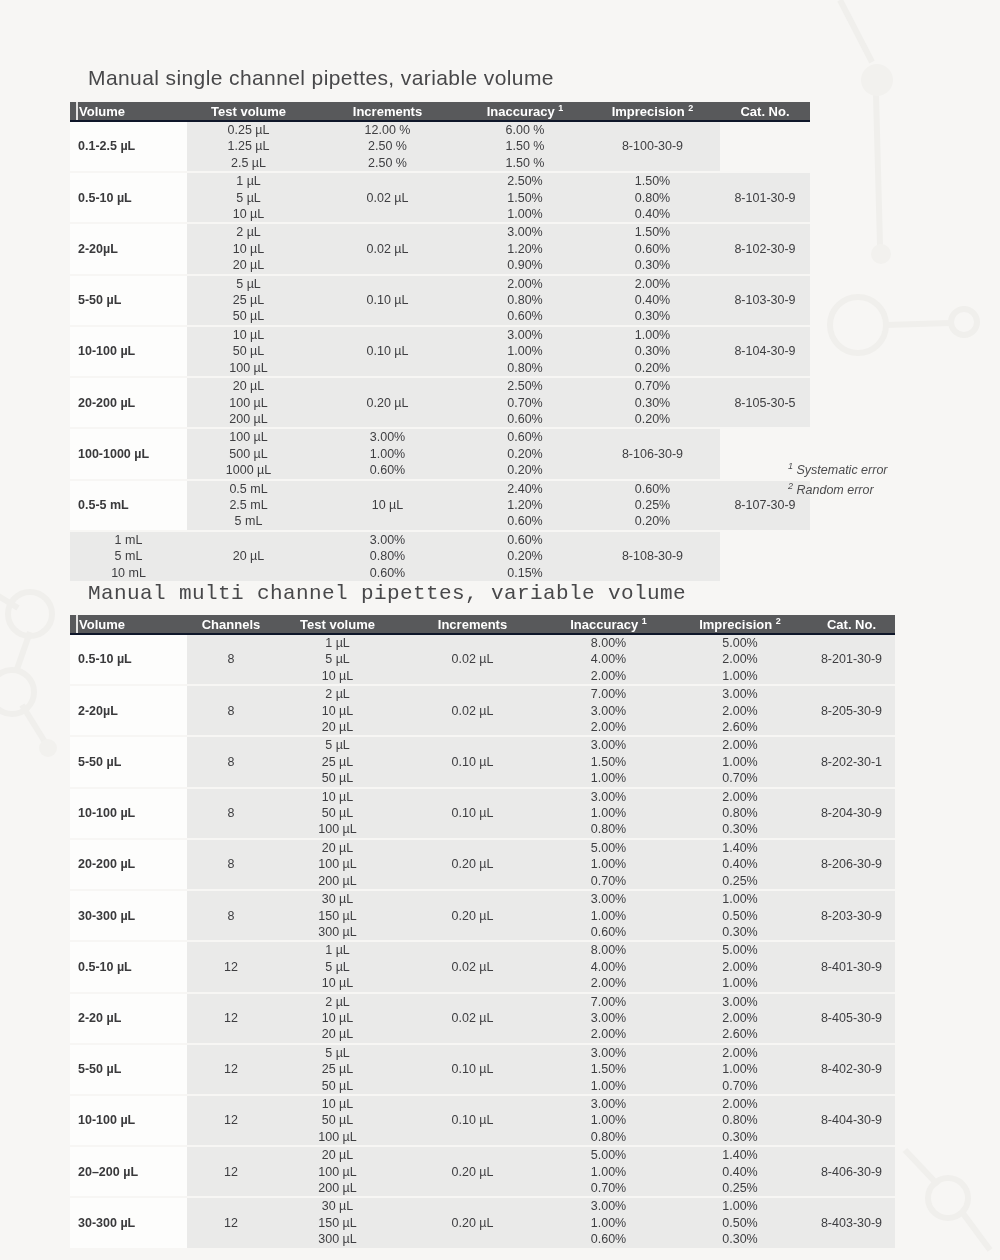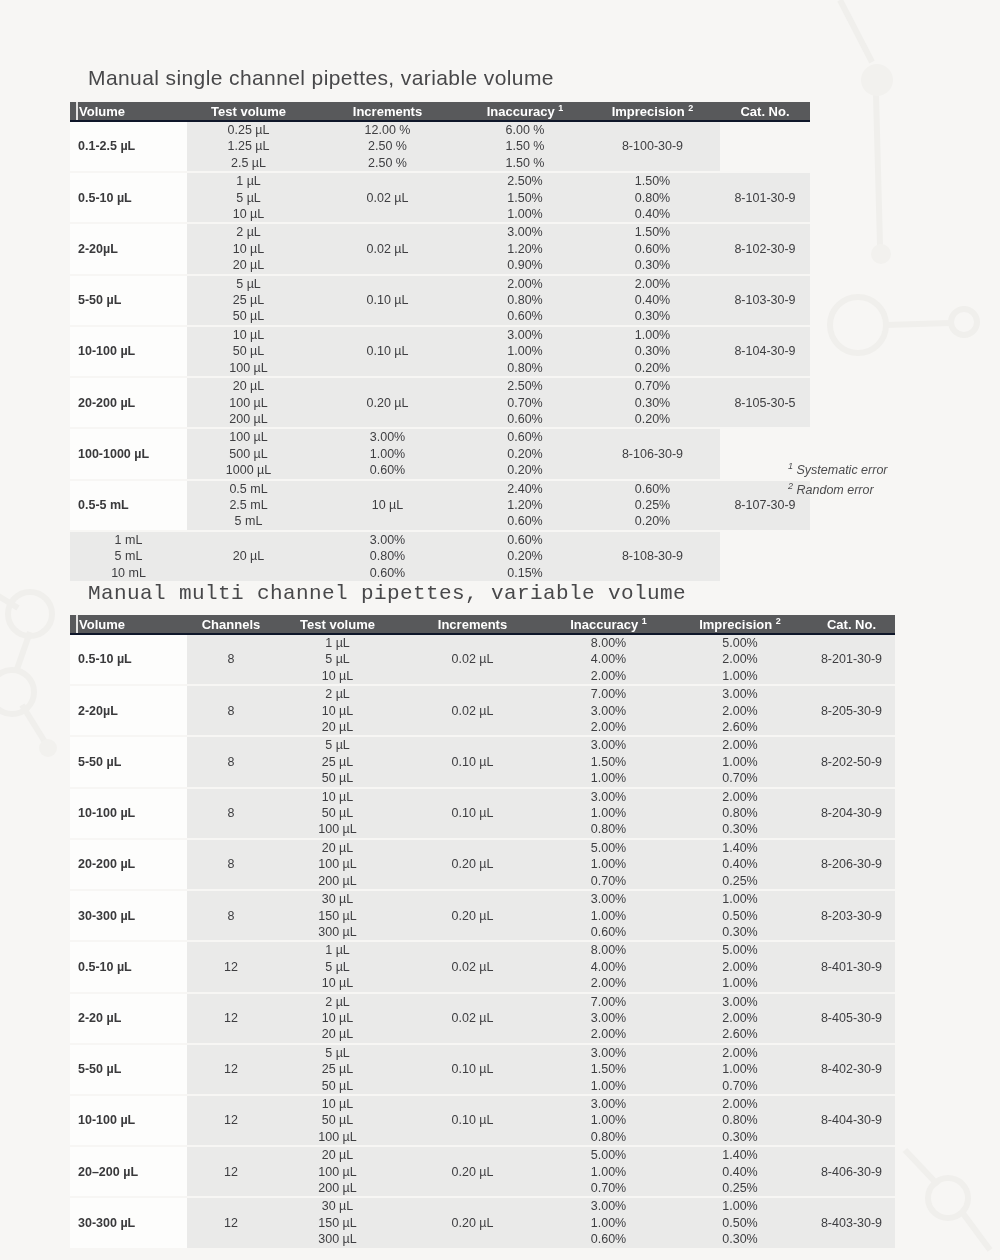--- a/index.html
+++ b/index.html
@@ -353,21 +353,21 @@
           <div class="cell col-inaccuracy">
             <div>3.00%</div>
             <div>1.50%</div>
             <div>1.00%</div>
           </div>
           <div class="cell col-imprecision">
             <div>2.00%</div>
             <div>1.00%</div>
             <div>0.70%</div>
           </div>
-          <div class="cell col-cat_no">8-202-50-9</div>
+          <div class="cell col-cat_no">8-202-30-1</div>
         </div>
         <div class="trow t2grid">
           <div class="cell col-volume">10-100 µL</div>
           <div class="cell col-channels">8</div>
           <div class="cell col-test_volumes">
             <div>10 µL</div>
             <div>50 µL</div>
             <div>100 µL</div>
           </div>
           <div class="cell col-increments">0.10 µL</div>

